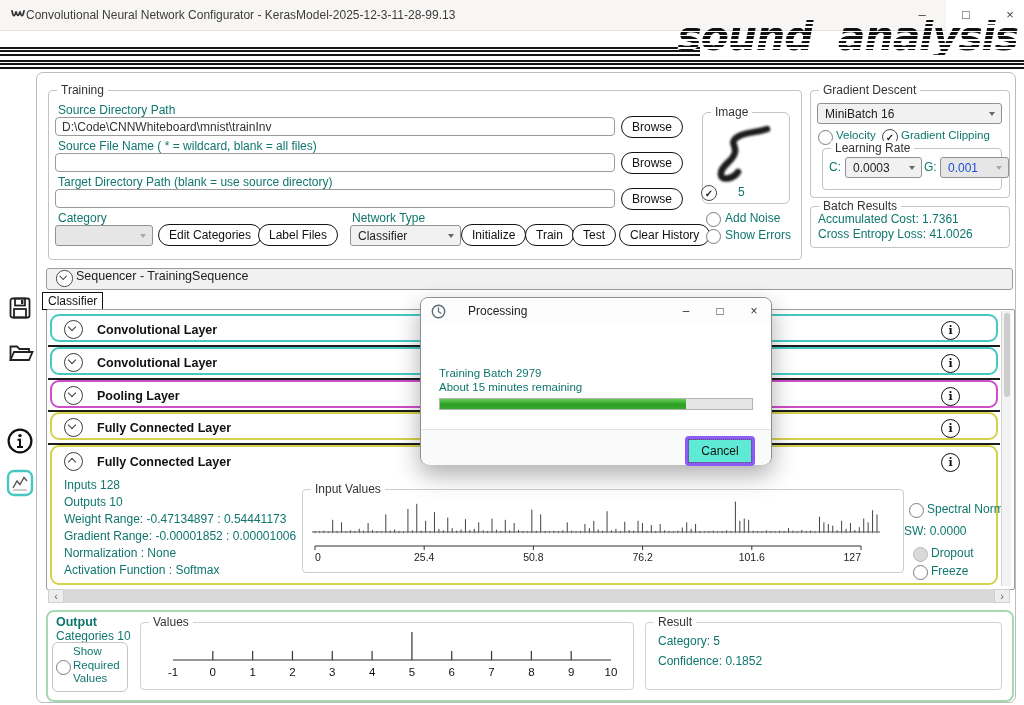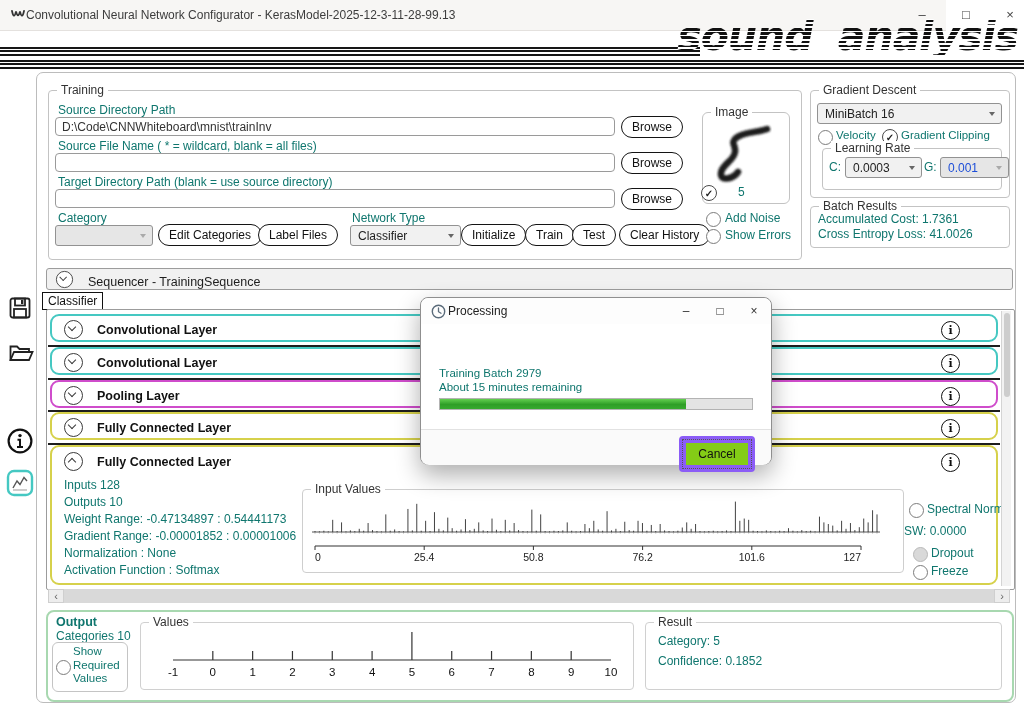--- a/index.html
+++ b/index.html
@@ -50,21 +50,21 @@
   .chev{width:17px;height:17px;border:1.5px solid #3a3a3a;border-radius:50%;background:#fff;position:relative;flex:none}
   .chev::after{content:"";position:absolute;width:5px;height:5px;border-right:1.6px solid #3a3a3a;border-bottom:1.6px solid #3a3a3a;left:4.4px;top:3.2px;transform:rotate(45deg)}
   .chev.up::after{top:6.2px;transform:rotate(-135deg)}
 
   .info-badge{width:17px;height:17px;border:1.7px solid #101010;border-radius:50%;background:#fff;
               display:flex;align-items:center;justify-content:center;
               font-family:"DejaVu Serif",serif;font-weight:bold;font-size:11px;color:#101010;line-height:1}
 
   
   .seqbar{position:absolute;left:46px;top:268px;width:967px;height:22px;background:#f1f1f1;border:1px solid #9c9c9c;
-          border-radius:3px;display:flex;align-items:flex-end;gap:14px;padding:0 0 0 8px;box-sizing:border-box}
+          border-radius:3px;display:flex;align-items:flex-start;gap:2px;padding:0 0 0 8px;box-sizing:border-box}
   .tab{position:absolute;left:42px;top:292px;height:16px;border:1.8px solid #111;background:#fff;
        font-size:12px;display:flex;align-items:center;padding:0 5px;color:#111}
 
   
   .layers-wrap{position:absolute;left:46px;top:309px;width:967px;height:279px;border:1px solid #9c9c9c;border-radius:2px;background:#fff}
   .layer-row{position:absolute;left:50px;width:948px;background:#fff;border:2.2px solid #888;border-radius:9px;box-sizing:border-box}
   .layer-head{position:absolute;left:12px;top:4px;display:flex;align-items:center;gap:14px}
   .layer-title{font-size:12.5px;font-weight:bold;color:#111;white-space:nowrap}
   .row-info{position:absolute;right:36px;top:5px}
   .divider{position:absolute;left:48px;width:952px;height:2px;background:#1d1d1d}
@@ -83,21 +83,21 @@
   .dialog{position:absolute;left:420px;top:297px;width:350px;height:166px;background:#fff;border:1px solid #8f8f8f;
           border-radius:8px;box-shadow:0 10px 24px rgba(0,0,0,.32);z-index:40}
   .dlg-title{position:absolute;left:0;top:0;width:100%;height:26px;display:flex;align-items:center;border-radius:8px 8px 0 0;background:#fdfdfd}
   .dlg-band{position:absolute;left:0;top:26px;width:100%;height:32px;
             background:linear-gradient(90deg,#ccd4db 0%,#a2b4c2 14%,#5f81a0 42%,#28496f 72%,#132f4d 100%);
             display:flex;align-items:center;color:#fff;font-size:15px;padding-left:18px;box-sizing:border-box}
   .dlg-btn{width:34px;height:24px;display:flex;align-items:center;justify-content:center;font-size:12px;color:#333}
   .progress-track{position:absolute;left:18px;top:100px;width:314px;height:12px;background:#e4e4e4;border:1px solid #b3b3b3;box-sizing:border-box}
   .progress-fill{height:100%;background:linear-gradient(180deg,#63cf50 0%,#2f9e27 55%,#37aa2e 100%)}
   .dlg-footer{position:absolute;left:0;top:131px;width:100%;height:35px;background:#fafafa;border-top:1px solid #e2e2e2;border-radius:0 0 8px 8px}
-  .cancel-btn{position:absolute;right:16px;top:6px;width:62px;height:22px;background:#84cc16;border:7px solid #8b5cf6;border-radius:4px;
+  .cancel-btn{position:absolute;right:16px;top:6px;width:62px;height:22px;background:#5eead4;border:4px solid #8b5cf6;border-radius:4px;
               display:flex;align-items:center;justify-content:center;font-size:12px;color:#111;outline:1px dotted #555;outline-offset:-4px}
 
   .sideicon{position:absolute;left:8px}
   svg{display:block}
 </style>
 </head>
 <body>
 
 <div class="titlebar">
   <span class="abs" style="left:10px;top:7px">
@@ -630,21 +630,21 @@
 </span>
 
 <div class="dialog">
   <div class="dlg-title">
     <span style="margin-left:10px">
       <svg width="15" height="15" viewBox="0 0 15 15">
           <circle cx="7.5" cy="7.5" r="6.2" fill="none" stroke="#5a6b7a" stroke-width="1.4"></circle>
       <path d="M7.5 4 V7.7 L10 9.2" stroke="#5a6b7a" stroke-width="1.3" fill="none" stroke-linecap="round"></path>
         </svg>
     </span>
-    <span style="margin-left:2px;font-size:12px;color:#222">Processing</span>
+    <span style="margin-left:22px;font-size:12px;color:#222">Processing</span>
     <span style="margin-left:auto;display:flex">
       <span class="dlg-btn">–</span>
       <span class="dlg-btn">□</span>
       <span class="dlg-btn">×</span>
     </span>
   </div>
   <span class="lbl" style="left:18px;top:69px;font-size:11.5px">Training Batch 2979</span>
   <span class="lbl" style="left:18px;top:83px;font-size:11.5px">About 15 minutes remaining</span>
   <div class="progress-track">
     <div class="progress-fill" id="progress-fill" style="width: 79%;"></div>

